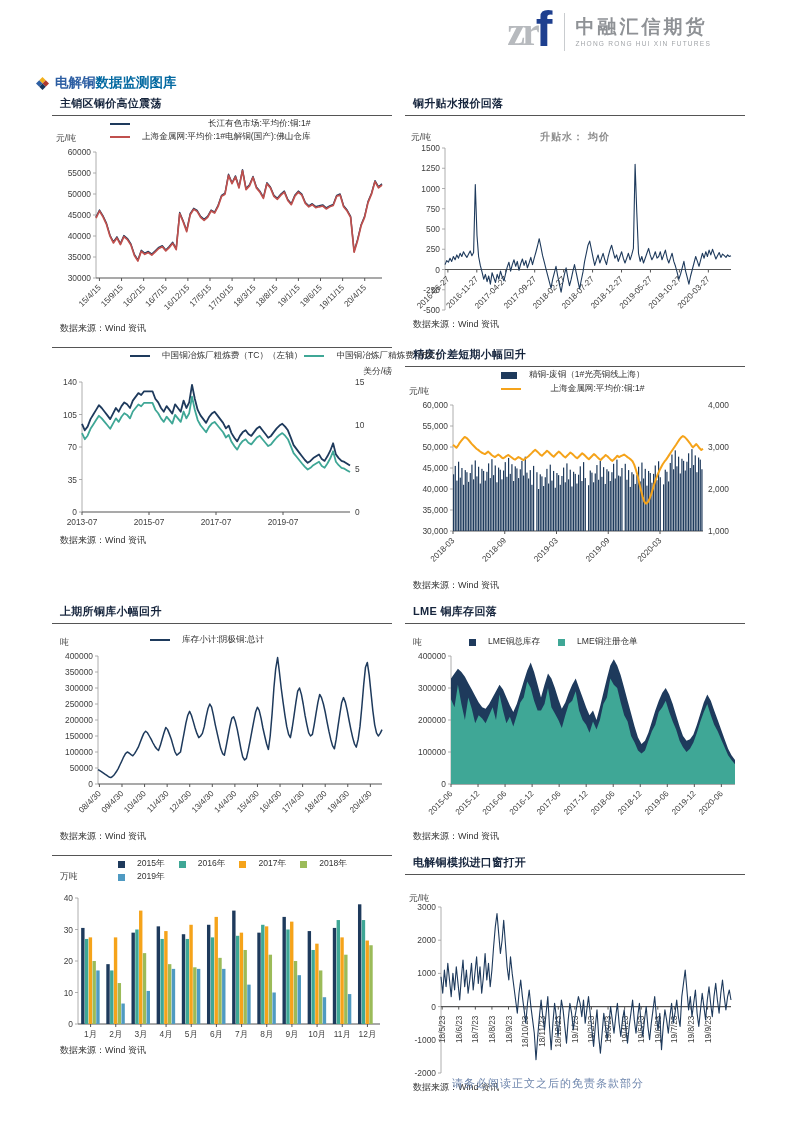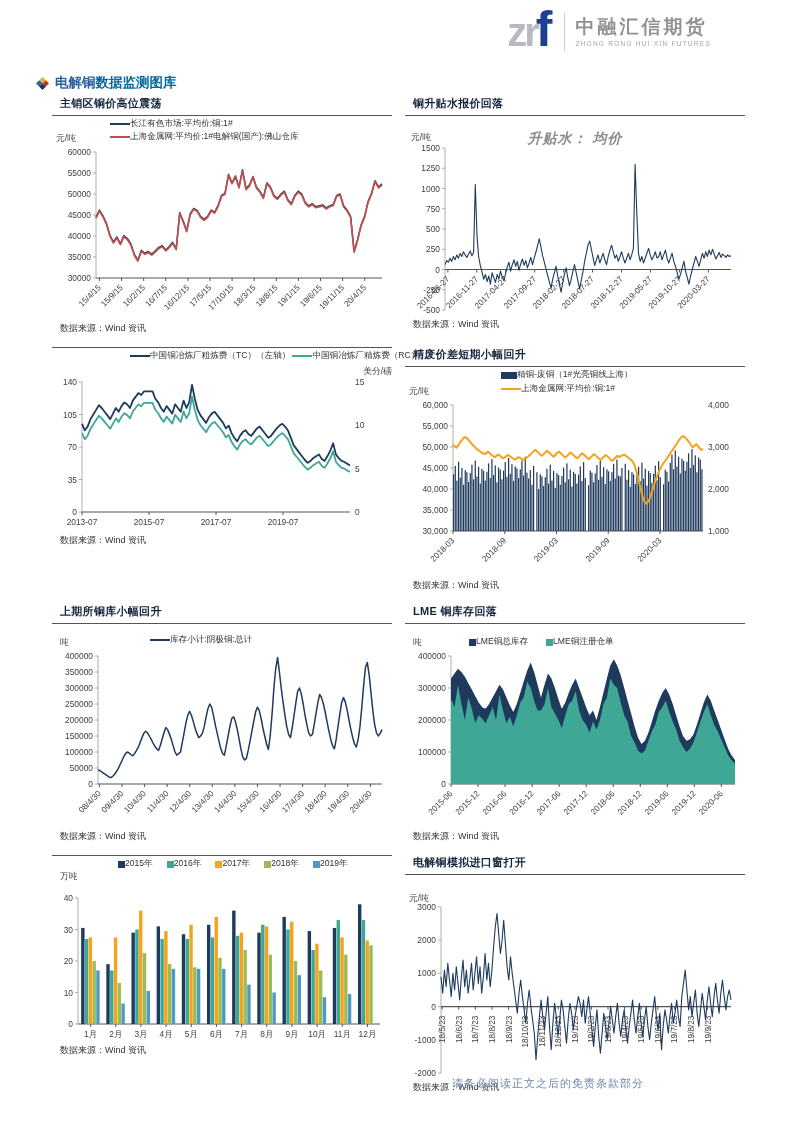--- a/index.html
+++ b/index.html
@@ -1,39 +1,39 @@
 <!DOCTYPE html>
 <html><head>
 <meta charset="utf-8">
 <style>
   html,body{margin:0;padding:0;background:#e8e8e8;}
   .page{width:793px;height:1122px;margin:0 auto;background:#ffffff;position:relative;overflow:hidden;
         font-family:"Liberation Sans","DejaVu Sans",sans-serif;color:#222;}
   
   .brandbox{position:absolute;top:12px;right:82px;display:flex;align-items:center;}
-  .logo-zr{font-size:40px;font-weight:700;color:#b7babe;letter-spacing:-3px;line-height:1;}
+  .logo-zr{font-size:40px;font-weight:700;color:#b7babe;letter-spacing:-3px;line-height:1;font-family:Liberation Serif, serif;}
   .logo-f{font-size:50px;font-weight:800;color:#1e3f8f;line-height:0.8;margin-left:-1px;position:relative;top:-3px;}
   .brand-div{width:1px;height:38px;background:#c9cccf;margin:0 10px 0 12px;}
   .brand-cn{font-size:19px;font-weight:bold;color:#8f9296;letter-spacing:3px;line-height:1.1;}
   .brand-en{font-size:6.6px;color:#a2a5a9;letter-spacing:1.2px;margin-top:3px;}
   
   .section-head{position:absolute;top:74px;left:36px;display:flex;align-items:center;gap:6px;}
   .section-title{font-size:13.5px;font-weight:bold;}
   .hl{color:#2e5fa3;} .rest{color:#0369a1;}
   
   .grid{position:absolute;top:96px;left:52px;width:694px;display:grid;grid-template-columns:1fr 1fr;column-gap:12px;row-gap:12px;}
   .chart-cell{width:340px;}
   .chart-title{font-size:11px;font-weight:bold;color:#15243c;margin:0 0 4px 8px;letter-spacing:0.3px;}
   .rule{border-top:1px solid #555;margin-bottom:2px;}
   .plot-wrap{position:relative;width:340px;}
   .legend{position:absolute;display:flex;z-index:2;}
   .legend.centered{left:0;right:0;justify-content:center;}
-  .leg-item{display:flex;align-items:center;gap:0;white-space:nowrap;}
+  .leg-item{display:flex;align-items:center;gap:12px;white-space:nowrap;justify-content:space-between;}
   .leg-lab{font-size:8.6px;color:#333;}
-  .leg-text{font-size:14px;color:#8c8c8c;letter-spacing:1px;font-weight:bold;font-style:italic;}
+  .leg-text{font-size:10px;color:#8c8c8c;letter-spacing:1px;font-weight:bold;}
   .sw-line{display:inline-block;width:20px;height:2.4px;}
   .sw-bar{display:inline-block;width:16px;height:7px;}
   .sw-square{display:inline-block;width:7px;height:7px;}
   .unit{position:absolute;font-size:8.8px;color:#404040;z-index:2;}
   .source{font-size:9px;color:#333;margin:2px 0 0 8px;}
   svg text{font-family:"Liberation Sans","DejaVu Sans",sans-serif;}
   
   .footer{position:absolute;top:1076px;left:398px;width:300px;text-align:center;
           font-size:11px;color:#6e86ad;letter-spacing:1px;}
 </style>

